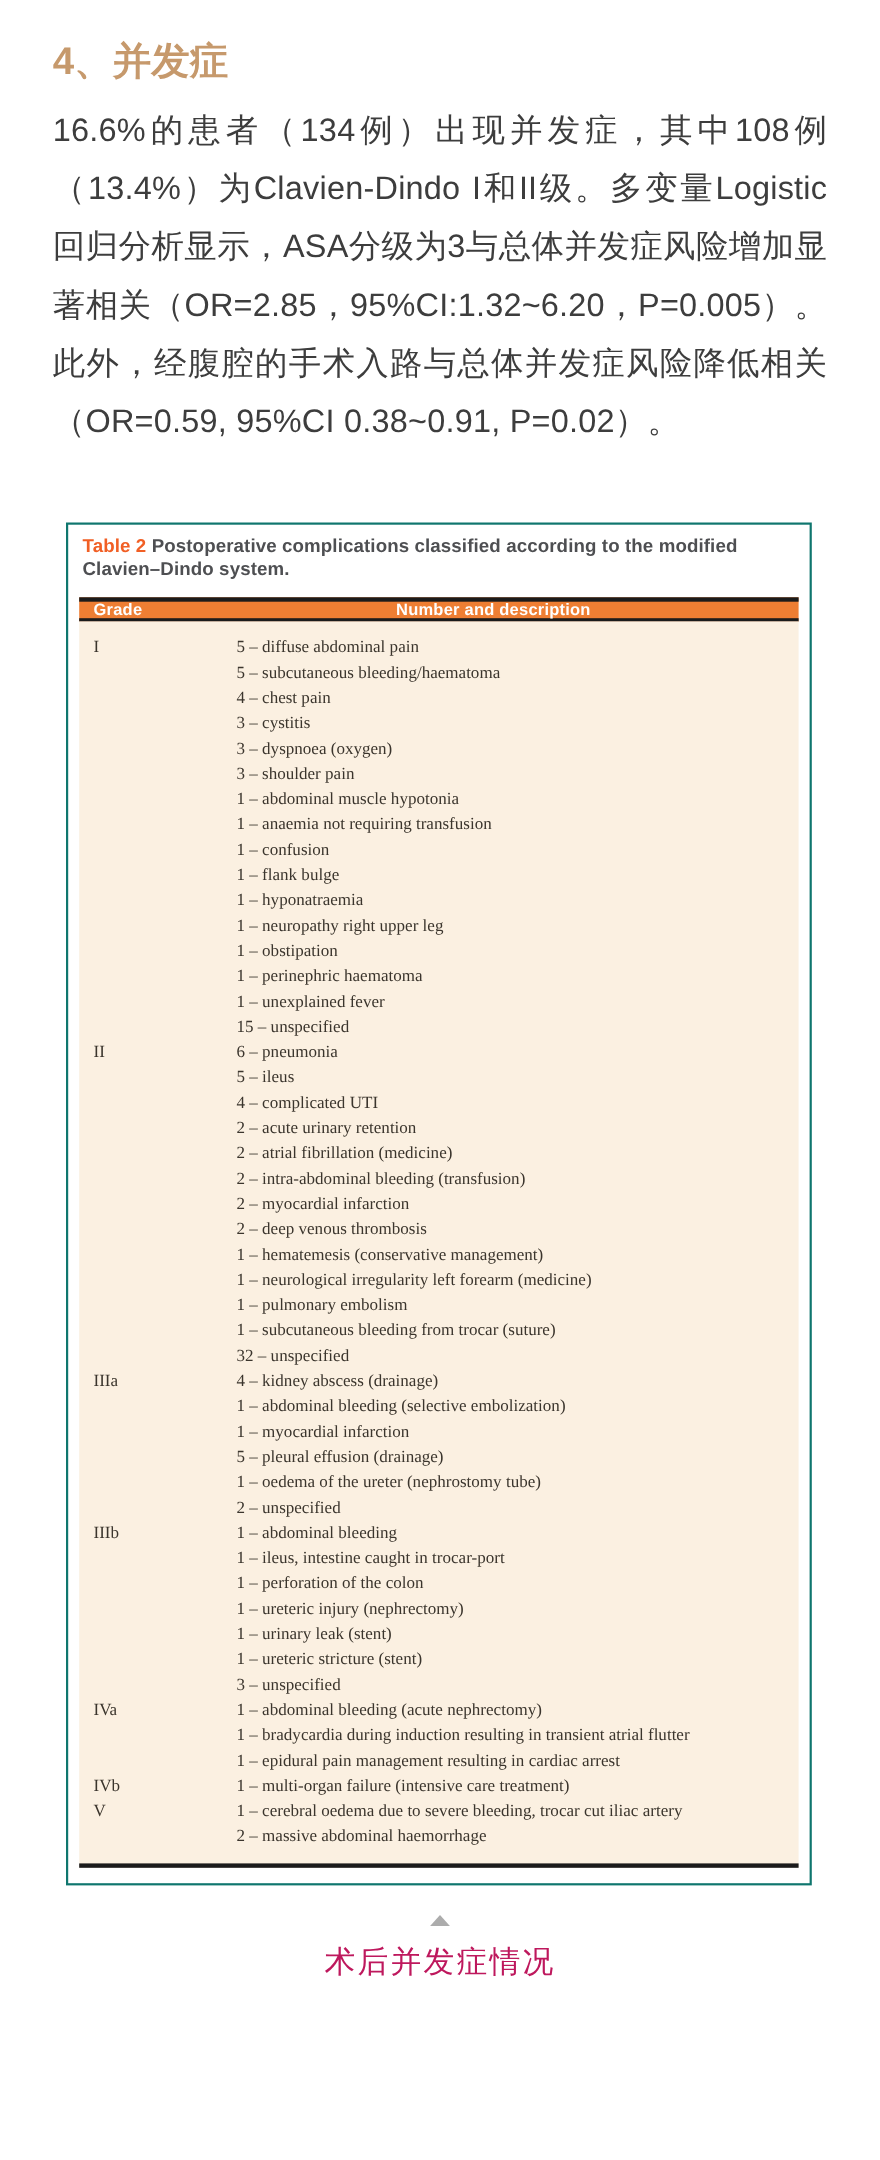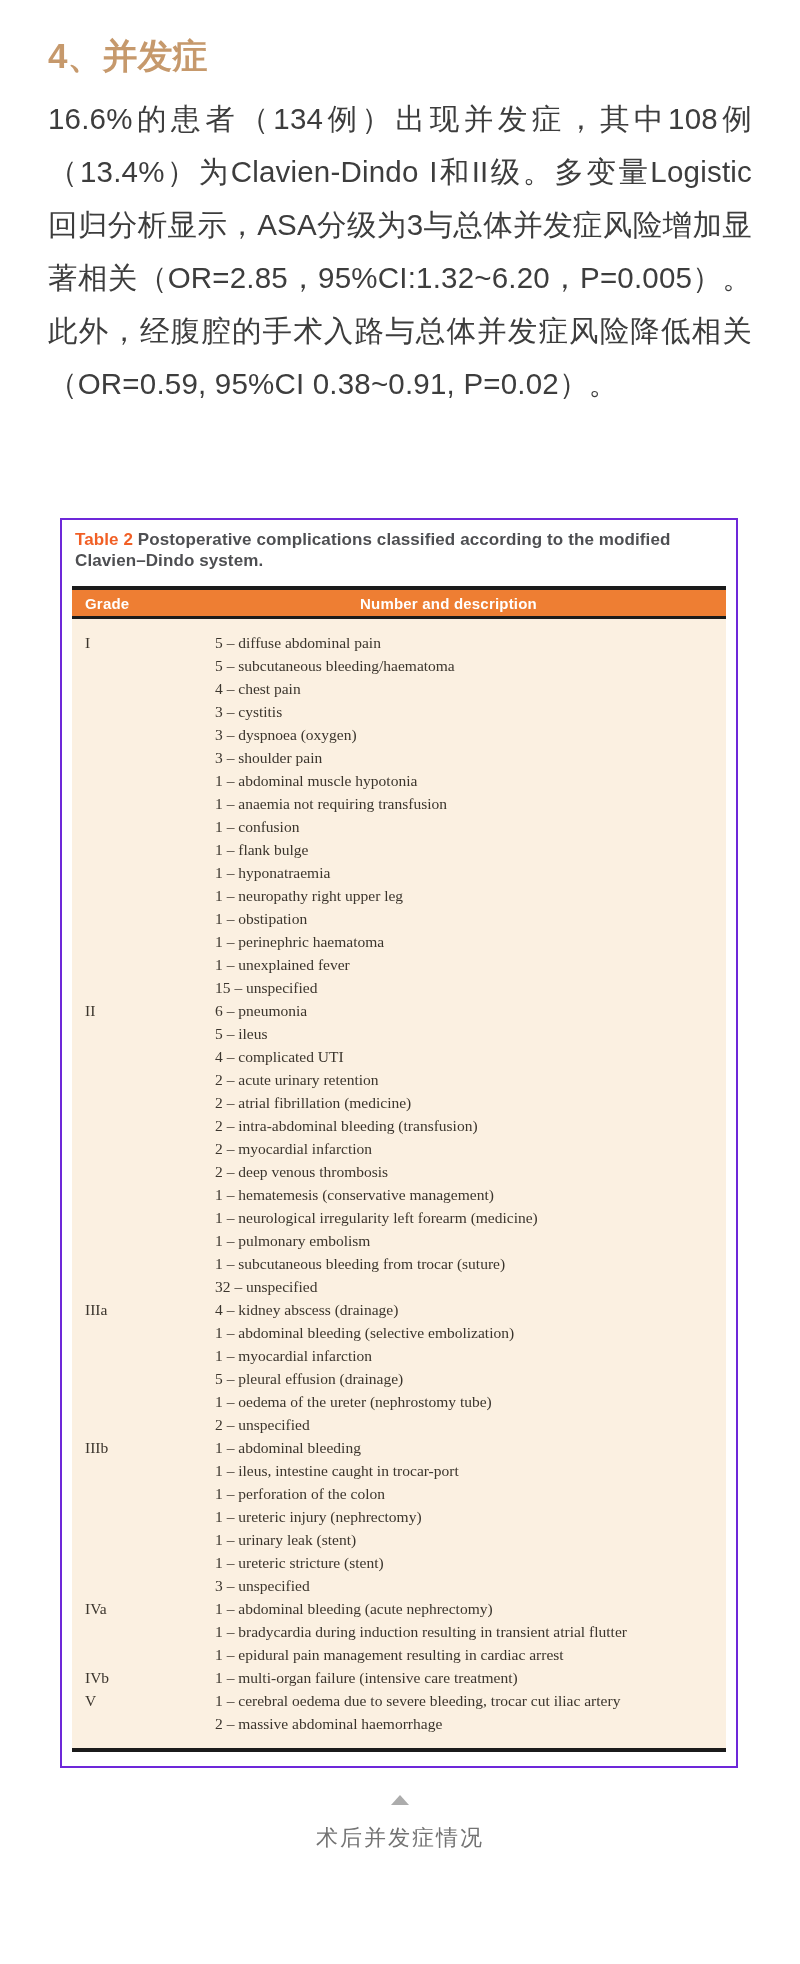--- a/index.html
+++ b/index.html
@@ -25,43 +25,43 @@
     font-size: 29.5px;
     line-height: 53px;
     color: #3D3D3D;
     text-align: justify;
     text-justify: inter-ideograph;
     letter-spacing: 0.2px;
   }
 
   
   .tablefig {
-    margin: 108px 0 0 12px;
+    margin: 65px 0 0 12px;
     width: 678px;
-    border: 2px solid #6d28d9;
+    border: 2px solid #0f766e;
     background: #ffffff;
   }
   .ttitle {
     padding: 9px 13px 8px;
     font-size: 17px;
     line-height: 21px;
     color: #4E4F52;
     letter-spacing: 0.1px;
     font-weight: 600;
   }
   .tlabel { color: #F15F25; font-weight: 700; }
 
   .tbl { margin: 7px 10px 14px; }
   .thead {
     display: flex;
     align-items: center;
     background: #EE7E33;
     border-top: 4px solid #1B1B1B;
     border-bottom: 3px solid #1B1B1B;
-    height: 33px;
+    height: 22px;
     color: #ffffff;
     font-size: 15px;
     font-weight: 700;
     letter-spacing: 0.2px;
   }
   .gcell { flex: 0 0 143px; padding-left: 13px; }
   .dcell { flex: 1; }
   .hc { text-align: center; padding-right: 44px; }
 
   .tbody {
@@ -79,23 +79,23 @@
   .indicator {
     margin: 27px auto 0;
     width: 0; height: 0;
     border-left: 9px solid transparent;
     border-right: 9px solid transparent;
     border-bottom: 10px solid #ACACAC;
   }
   .caption {
     margin-top: 16px;
     text-align: center;
-    font-size: 22px;
+    font-size: 28px;
     line-height: 33px;
-    color: #737373;
+    color: #be185d;
     letter-spacing: 2px;
   }
 </style>
 </head>
 <body>
 
 <div class="page">
 
   <h2 class="heading">4、并发症</h2>
 

